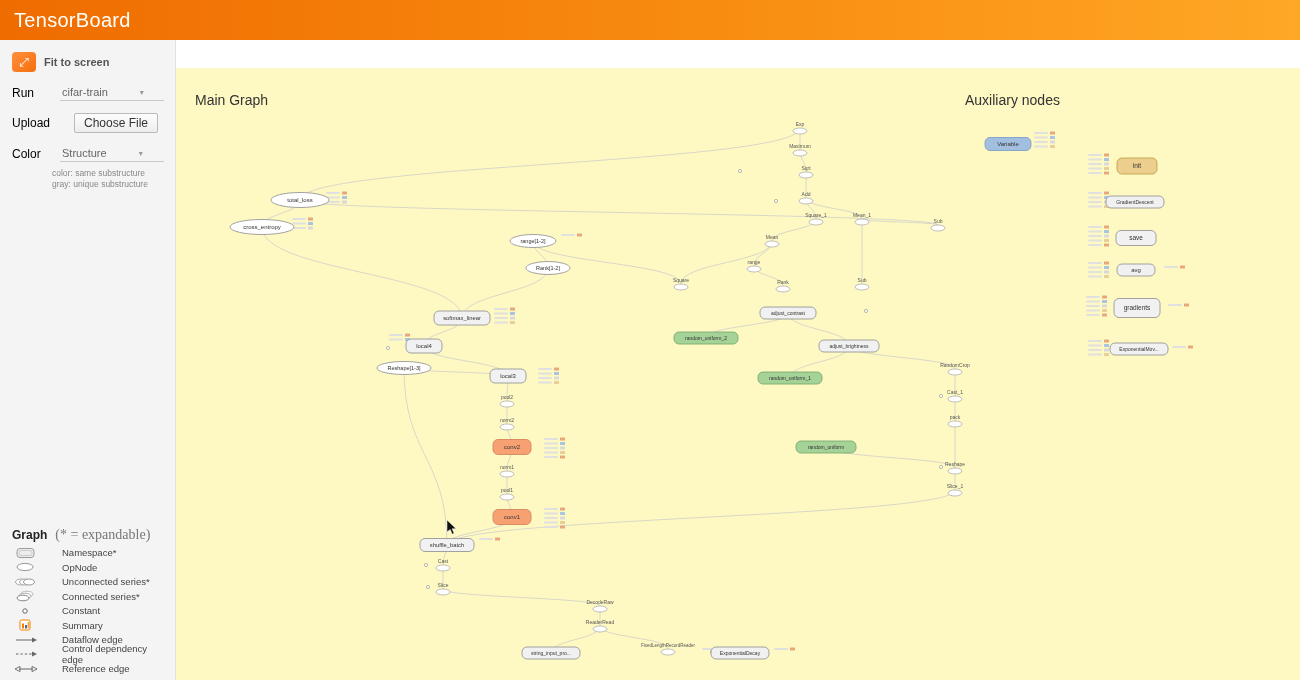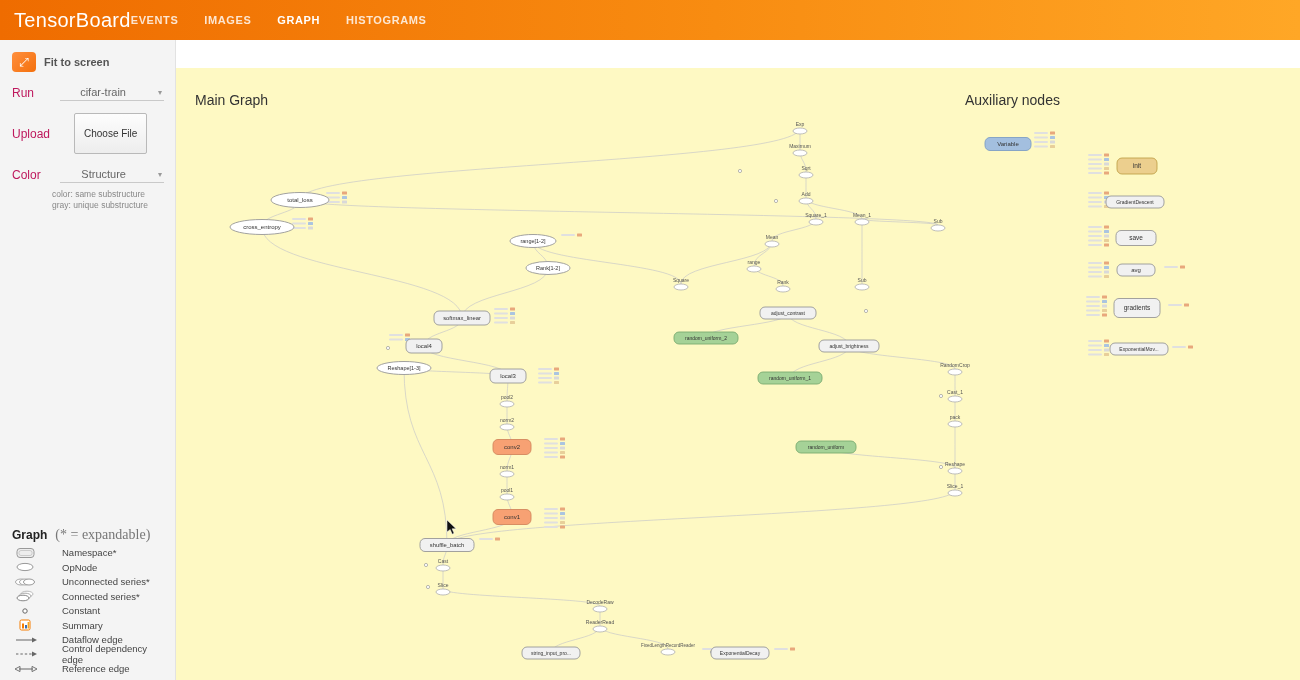--- a/index.html
+++ b/index.html
@@ -18,26 +18,26 @@
   .top-nav span.active{ color:#fff;}
 
   
   .sidebar{ position:absolute; left:0; top:40px; width:176px; height:640px;
     background:#f4f4f4; border-right:1px solid #e2e2e2; z-index:4; font-size:11px; color:#444;}
   .side-row{ display:flex; align-items:center; margin:12px 0 0 12px; gap:8px;}
   .fit-btn{ width:24px; height:20px; border:none; border-radius:4px;
     background:linear-gradient(135deg,#ff8f3e,#f4700c); color:#fff; font-size:12px;
     line-height:20px; cursor:pointer; padding:0;}
   .fit-label{ font-size:11px; color:#555;font-weight:bold;}
-  .side-row label{ width:40px; font-size:12px; color:#be185d;}
+  .side-row label{ width:40px; font-size:12px; color:#000000;}
   .select{ width:104px; border-bottom:1px solid #c9c9c9; display:flex;
-    justify-content:flex-end; align-items:center; padding:2px 2px; cursor:pointer;
+    justify-content:flex-start; align-items:center; padding:2px 2px; cursor:pointer;
     color:#666; font-size:11px;gap:32px;}
   .select .caret{ font-size:8px; color:#999;}
-  .choose-btn{ font-size:10px; padding:14px 9px; border:1px solid #b9b9b9; border-radius:2px;
+  .choose-btn{ font-size:12px; padding:2px 9px; border:1px solid #b9b9b9; border-radius:2px;
     background:linear-gradient(#fdfdfd,#ededed); color:#333; cursor:pointer; margin-left:14px;}
   .hints{ margin:6px 0 0 52px; font-size:8.5px; color:#888; line-height:1.35;}
 
   .legend{ position:absolute; left:12px; right:6px; bottom:4px;}
   .legend-head{ display:flex; align-items:baseline; gap:8px; margin-bottom:3px;}
   .lg-title{ font-size:12px; font-weight:bold; color:#222;}
   .lg-sub{ font-size:14px; color:#777;font-family:Liberation Serif, serif;}
   .legend-row{ display:flex; align-items:center; height:14.5px; gap:6px;}
   .legend-row .lg-ico{ width:28px; flex:0 0 28px; display:flex; justify-content:center;}
   .legend-row .lg-label{ font-size:9.5px; color:#444;padding-left:16px;}
@@ -47,26 +47,20 @@
     background:#fef9c3;margin-top:28px;}
   .main-title{ position:absolute; left:19px; top:24px; font-size:14px; font-weight:500; color:#333;}
   .aux-title{ position:absolute; left:789px; top:24px; font-size:14px; font-weight:500; color:#333;}
   #graph-svg{ position:absolute; left:0; top:0; font-family:"Liberation Sans",sans-serif;}
 </style>
 </head>
 <body>
 
 <header class="app-header">
   <div class="app-title">TensorBoard</div>
-  <nav class="top-nav">
-    <span>EVENTS</span>
-    <span>IMAGES</span>
-    <span class="active">GRAPH</span>
-    <span>HISTOGRAMS</span>
-  </nav>
 </header>
 
 <aside class="sidebar">
   <div class="side-row">
     <button class="fit-btn">
       <span>⤢</span>
     </button>
     <span class="fit-label">Fit to screen</span>
   </div>
 

